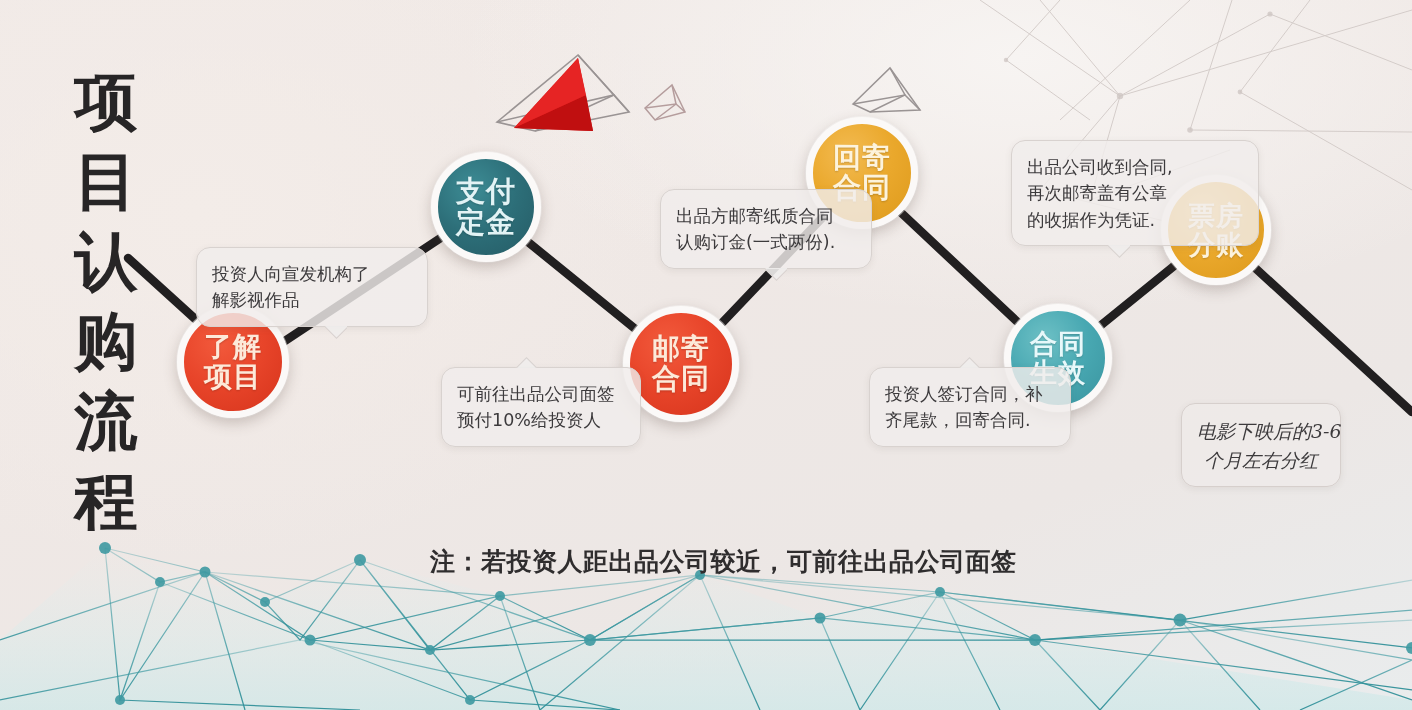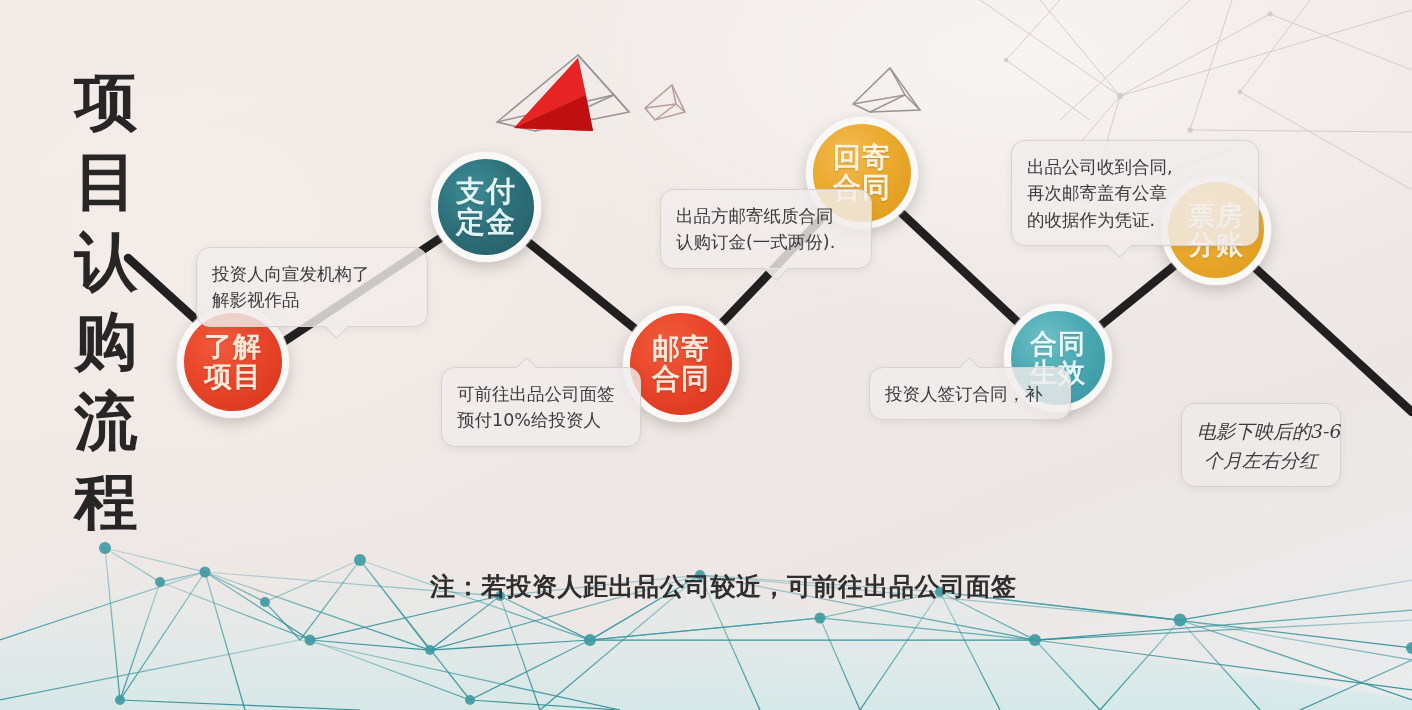--- a/index.html
+++ b/index.html
@@ -85,21 +85,21 @@
   .callout.handwrite{
     font-family:"DejaVu Serif","Liberation Serif",serif;
     font-style:italic;font-size:19px;
     background:rgba(240,235,234,.7);
     border-color:#d6cfcc;
   }
   .callout.handwrite .ctext span{text-align:center;}
 
   
   #footnote{
-    position:absolute;left:430px;top:570px;
+    position:absolute;left:430px;top:545px;
     font-family:"DejaVu Sans","Liberation Sans",sans-serif;
     font-size:25px;font-weight:600;color:#2f2d2e;
     letter-spacing:.5px;white-space:nowrap;
   }
 </style>
 </head>
 <body>
 
 <div id="stage">
 
@@ -271,20 +271,21 @@
       <div class="callout" style="left: 660px; top: 189px; width: 212px;">
         <div class="ctext">
           <span>出品方邮寄纸质合同</span>
           <span>认购订金(一式两份).</span>
         </div>
         <div class="tail down" style="left: 104px;"></div>
       </div>
       <div class="callout" style="left: 829px; top: 367px; width: 202px; margin-left: 40px;">
         <div class="ctext">
           <span>投资人签订合同，补</span>
+          <span>齐尾款，回寄合同.</span>
         </div>
         <div class="tail up" style="left: 88px;"></div>
       </div>
       <div class="callout" style="left: 1011px; top: 140px; width: 248px;">
         <div class="ctext">
           <span>出品公司收到合同,</span>
           <span>再次邮寄盖有公章</span>
           <span>的收据作为凭证.</span>
         </div>
         <div class="tail down" style="left: 96px;"></div>

